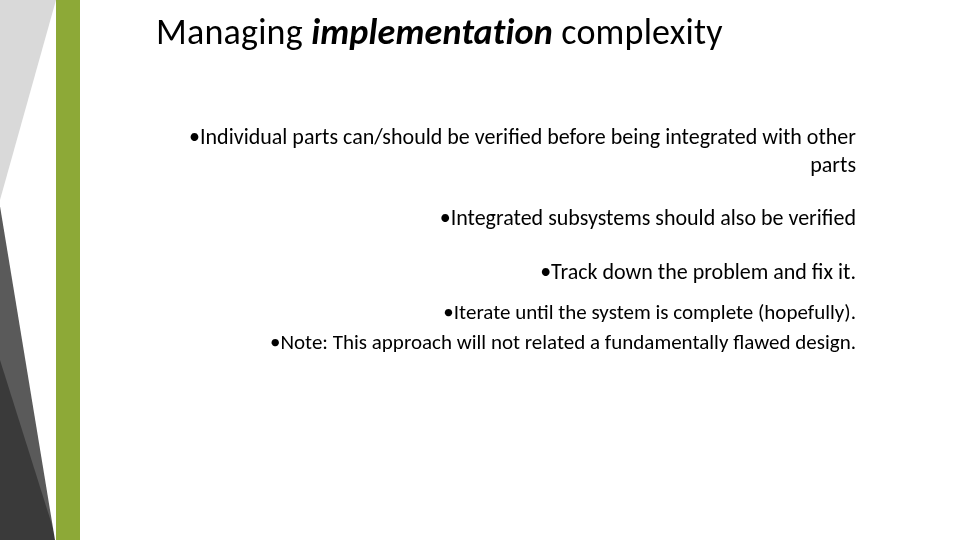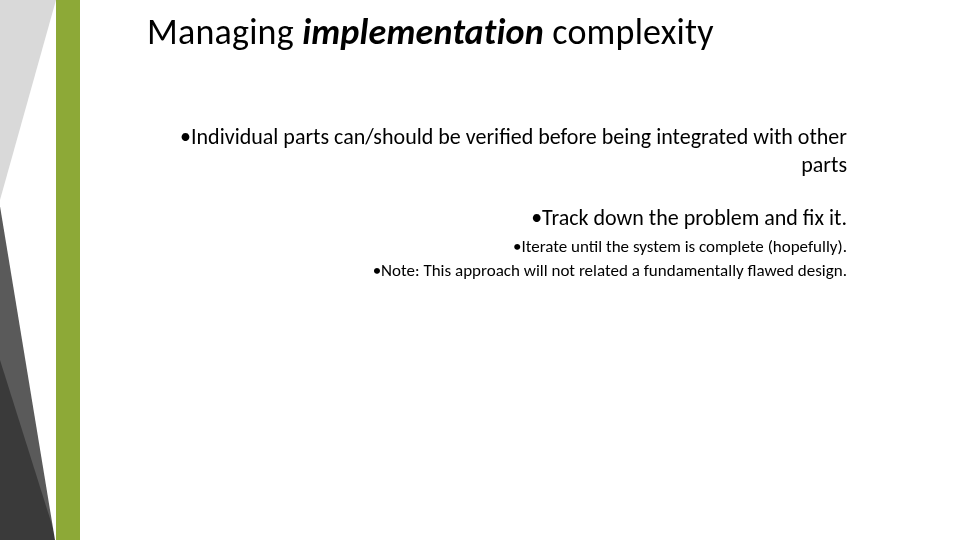--- a/index.html
+++ b/index.html
@@ -34,21 +34,21 @@
     position: absolute;
     left: 0;
     top: 0;
     width: 97px;
     height: 540px;
     overflow: hidden;
   }
 
   .content {
     position: absolute;
-    left: 147px;
+    left: 156px;
     top: 12px;
     width: 760px;
   }
 
   .title {
     font-size: 36px;
     line-height: 1.15;
     font-weight: 400;
     letter-spacing: 0.2px;
     margin: 0 0 70px 0;
@@ -64,28 +64,28 @@
   }
   .b1 {
     font-size: 22px;
     line-height: 1.25;
     margin: 0 0 26px 0;
   }
   .b1 .dot {
     font-size: 22px;
   }
   .b2 {
-    font-size: 17px;
+    font-size: 21px;
     line-height: 1.25;
     margin: 0 0 3px 40px;
   }
   .italic { font-style: italic; }
   .bold   { font-weight: 400; }
 
-  .nomarg { margin-bottom: 4px; }
+  .nomarg { margin-bottom: 14px; }
 </style>
 </head>
 <body>
 
 <div class="sidebar">
   <div class="grey-diag">
     <svg width="97" height="540" viewBox="0 0 97 540">
 
       <polygon points="0,0 56,0 0,200" fill="#D9D9D9"></polygon>
 
@@ -100,18 +100,19 @@
 </div>
 
 <div class="content">
 
   <h1 class="title">
     <span>Managing </span><span class="emph">implementation</span><span> complexity</span>
   </h1>
 
   <div class="bullets" id="bullets">
       <p class="b1"><span class="dot">•</span><span>Individual parts can/should be verified before being integrated with other parts</span></p>
+      <p class="b1"><span class="dot">•</span><span>Integrated subsystems should also be verified</span></p>
       <p class="b1 nomarg"><span class="dot">•</span><span>Track down the problem and fix it.</span></p>
       <p class="b2"><span class="dot">•</span><span>Iterate until the system is complete (hopefully).</span></p>
       <p class="b2"><span class="dot">•</span><span class="bold">Note:</span><span> This approach will not related a fundamentally flawed design.</span></p>
     </div>
 
 </div>
 
 </body></html>

